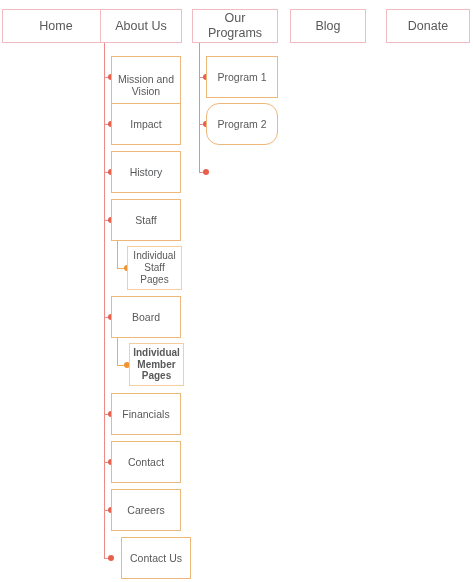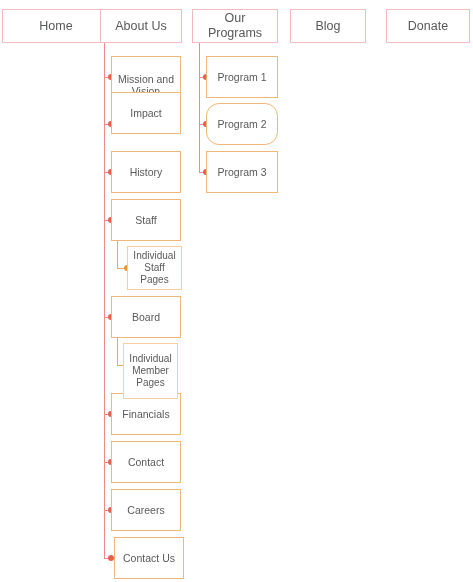--- a/index.html
+++ b/index.html
@@ -99,21 +99,21 @@
       <span>Donate</span>
     </div>
     <div class="trunk" style="left: 104px; top: 43px; width: 1px; height: 515px;"></div>
     <div class="stub" style="left: 104px; top: 77px; width: 7px; height: 1px;"></div>
     <div class="dot" style="left: 108px; top: 74px;"></div>
     <div class="node lvl2" style="left: 111px; top: 56px; width: 70px; height: 58px;">
       <span>Mission and Vision</span>
     </div>
     <div class="stub" style="left: 104px; top: 124px; width: 7px; height: 1px;"></div>
     <div class="dot" style="left: 108px; top: 121px;"></div>
-    <div class="node lvl2" style="left: 111px; top: 92px; width: 70px; height: 42px;">
+    <div class="node lvl2" style="left: 111px; top: 103px; width: 70px; height: 42px;">
       <span>Impact</span>
     </div>
     <div class="stub" style="left: 104px; top: 172px; width: 7px; height: 1px;"></div>
     <div class="dot" style="left: 108px; top: 169px;"></div>
     <div class="node lvl2" style="left: 111px; top: 151px; width: 70px; height: 42px;">
       <span>History</span>
     </div>
     <div class="stub" style="left: 104px; top: 220px; width: 7px; height: 1px;"></div>
     <div class="dot" style="left: 108px; top: 217px;"></div>
     <div class="node lvl2" style="left: 111px; top: 199px; width: 70px; height: 42px;">
@@ -134,44 +134,41 @@
     <div class="node lvl2" style="left: 111px; top: 441px; width: 70px; height: 42px;">
       <span>Contact</span>
     </div>
     <div class="stub" style="left: 104px; top: 510px; width: 7px; height: 1px;"></div>
     <div class="dot" style="left: 108px; top: 507px;"></div>
     <div class="node lvl2" style="left: 111px; top: 489px; width: 70px; height: 42px;">
       <span>Careers</span>
     </div>
     <div class="stub" style="left: 104px; top: 558px; width: 7px; height: 1px;"></div>
     <div class="dot" style="left: 108px; top: 555px;"></div>
-    <div class="node lvl2" style="left: 114px; top: 537px; width: 70px; height: 42px;">
+    <div class="node lvl2" style="left: 121px; top: 537px; width: 70px; height: 42px;">
       <span>Contact Us</span>
     </div>
     <div class="subtrunk" style="left: 117px; top: 241px; width: 1px; height: 27px;"></div>
     <div class="substub" style="left: 117px; top: 268px; width: 10px; height: 1px;"></div>
     <div class="subdot" style="left: 124px; top: 265px;"></div>
     <div class="node lvl3" style="left: 127px; top: 246px; width: 55px; height: 44px;">
       <span>Individual Staff Pages</span>
     </div>
     <div class="subtrunk" style="left: 117px; top: 338px; width: 1px; height: 27px;"></div>
     <div class="substub" style="left: 117px; top: 365px; width: 10px; height: 1px;"></div>
     <div class="subdot" style="left: 124px; top: 362px;"></div>
-    <div class="node lvl3" style="left: 123px; top: 343px; width: 55px; height: 56px;">
+    <div class="node lvl3" style="left: 129px; top: 343px; width: 55px; height: 43px; font-weight: bold;">
       <span>Individual Member Pages</span>
     </div>
     <div class="trunk" style="left: 199px; top: 43px; width: 1px; height: 129px;"></div>
     <div class="stub" style="left: 199px; top: 77px; width: 7px; height: 1px;"></div>
     <div class="dot" style="left: 203px; top: 74px;"></div>
     <div class="node lvl2" style="left: 206px; top: 56px; width: 72px; height: 42px;">
       <span>Program 1</span>
     </div>
     <div class="stub" style="left: 199px; top: 124px; width: 7px; height: 1px;"></div>
     <div class="dot" style="left: 203px; top: 121px;"></div>
     <div class="node lvl2" style="left: 206px; top: 103px; width: 72px; height: 42px; border-radius: 13px;">
       <span>Program 2</span>
     </div>
     <div class="stub" style="left: 199px; top: 172px; width: 7px; height: 1px;"></div>
     <div class="dot" style="left: 203px; top: 169px;"></div>
-    <div class="node lvl2" style="left: 206px; top: 151px; width: 72px; height: 42px;">
-      <span>Program 3</span>
-    </div>
   </div>
 
 </body></html>

